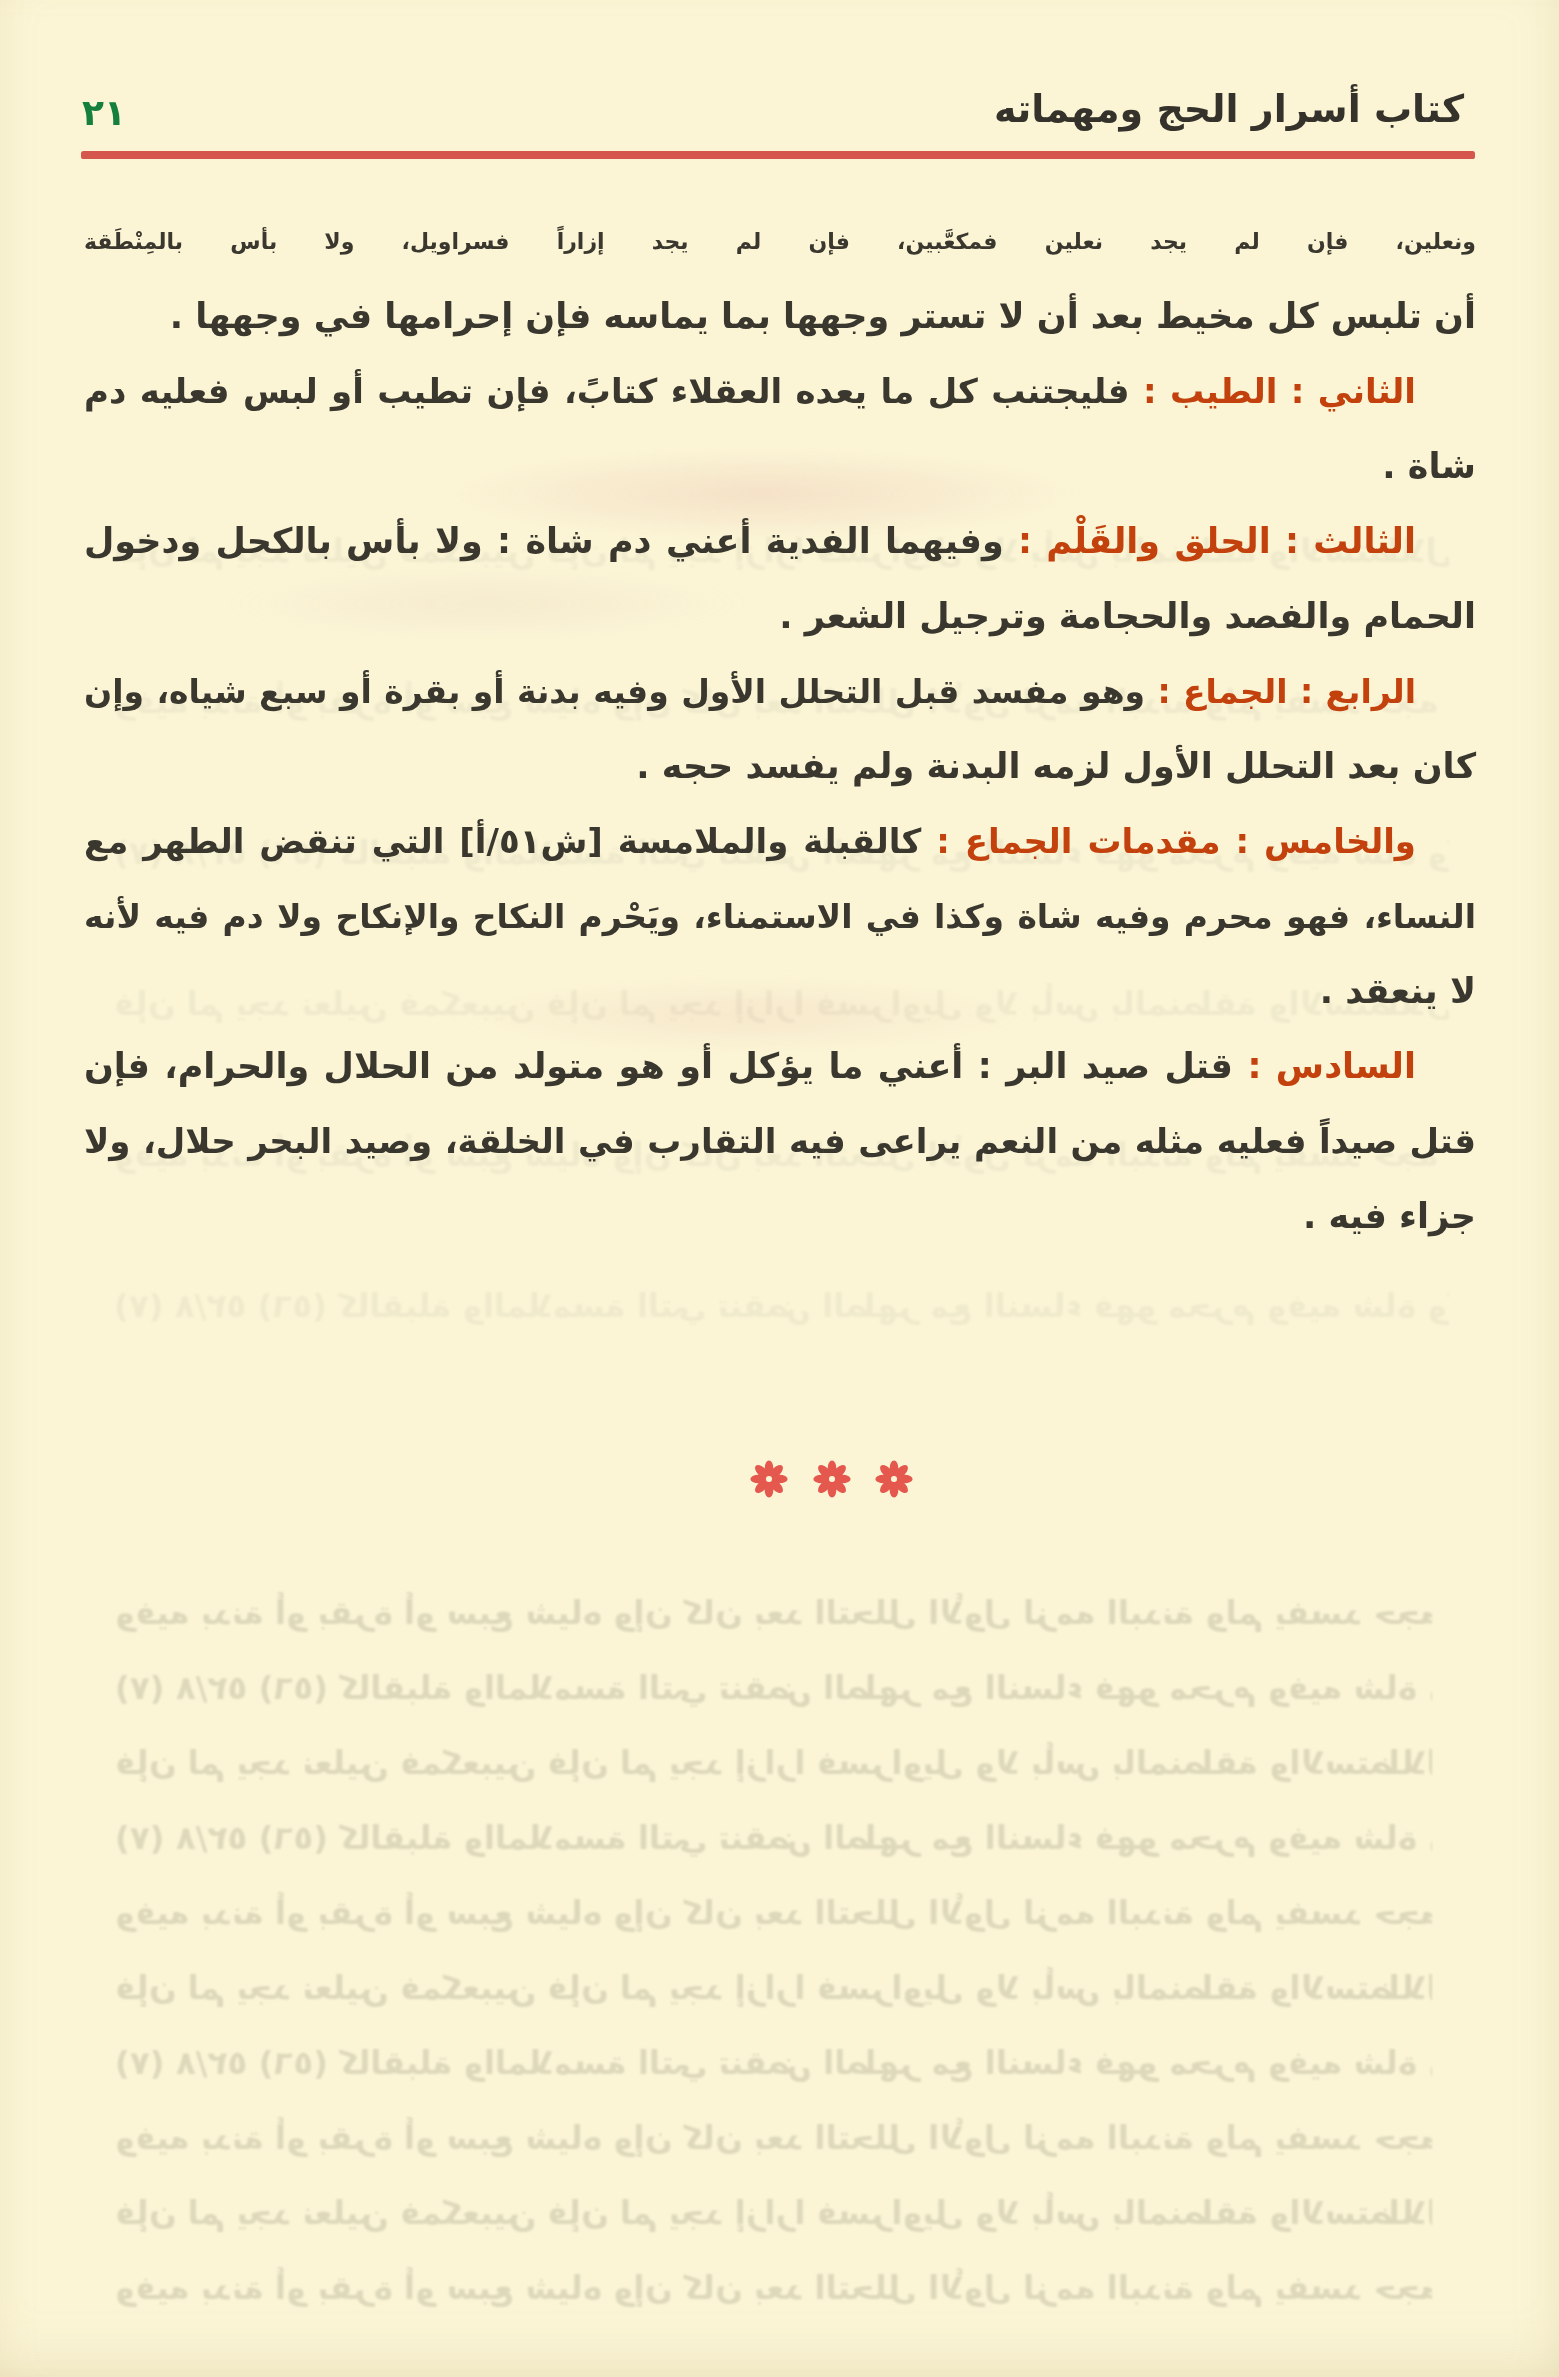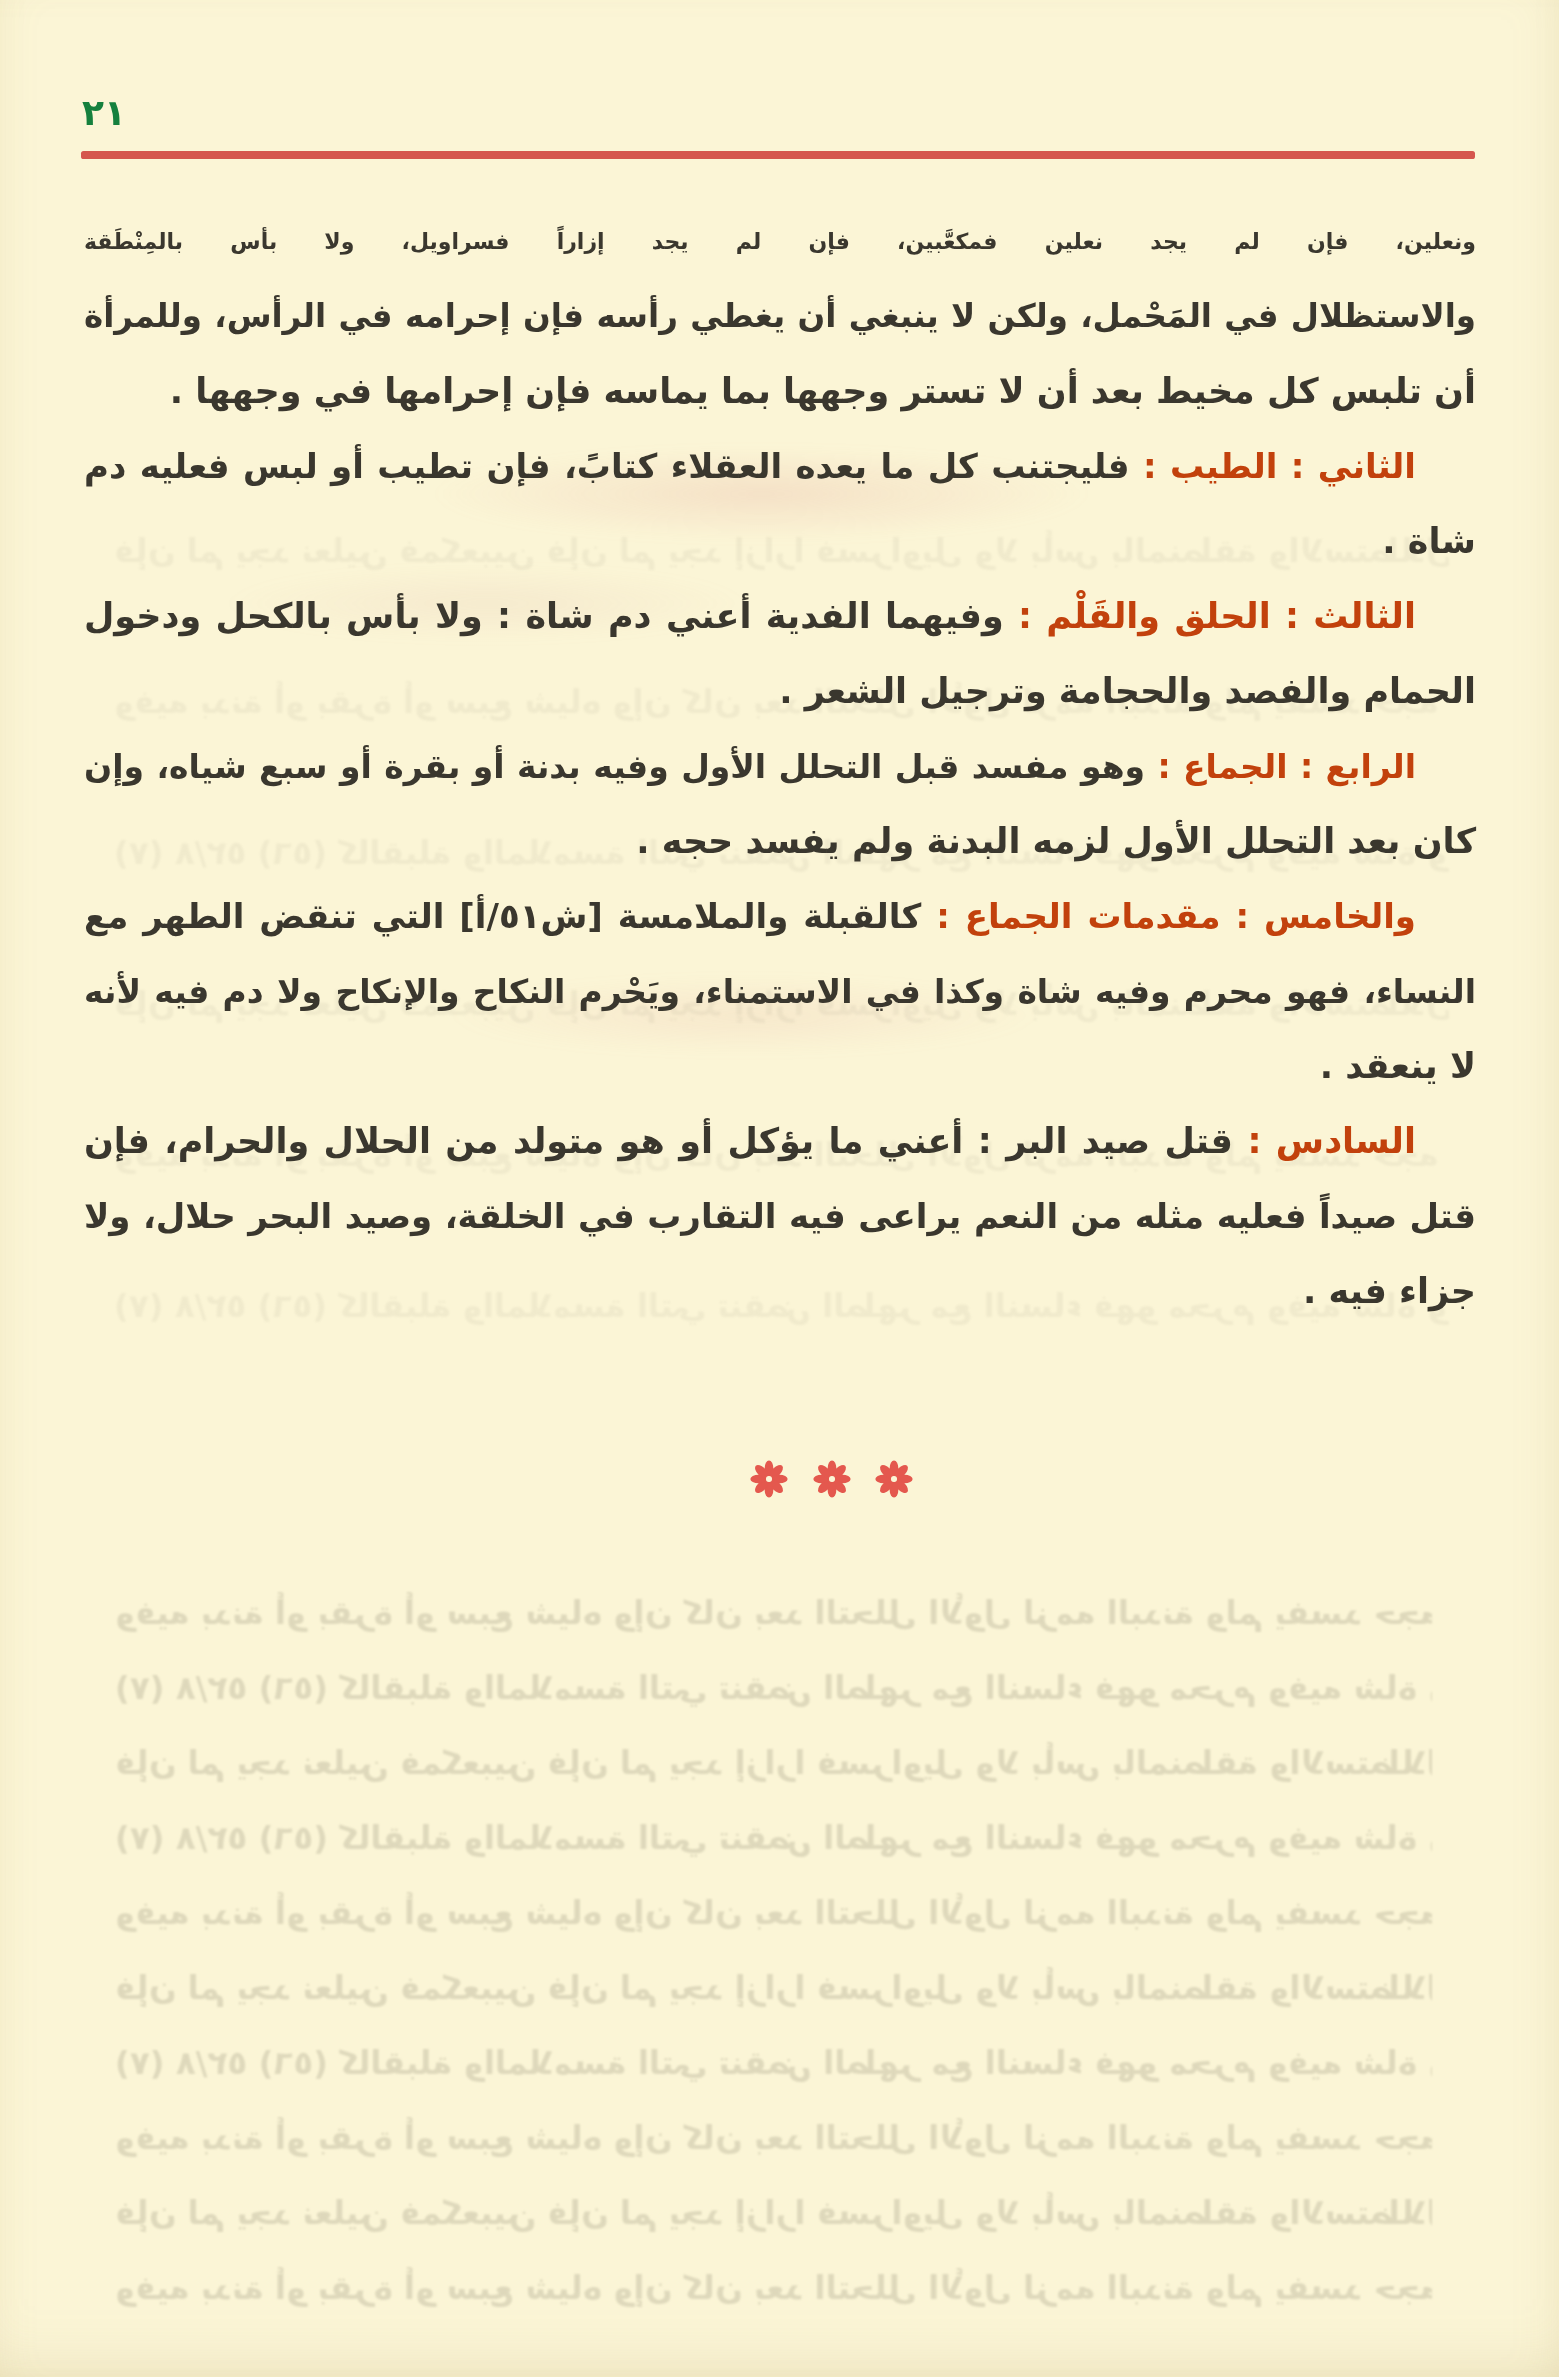--- a/index.html
+++ b/index.html
@@ -100,26 +100,26 @@
     <div class="gline">فإن لم يجد نعلين فمكعبين فإن لم يجد إزارا فسراويل ولا بأس بالمنطقة والاستظلال في المحمل ولكن</div>
     <div class="gline">(٧) ٥٢/٨ (٥٦) كالقبلة والملامسة التي تنقض الطهر مع النساء فهو محرم وفيه شاة وكذا في الاستمناء</div>
     <div class="gline">وفيه بدنة أو بقرة أو سبع شياه وإن كان بعد التحلل الأول لزمه البدنة ولم يفسد حجه ولا دم فيه</div>
     <div class="gline">فإن لم يجد نعلين فمكعبين فإن لم يجد إزارا فسراويل ولا بأس بالمنطقة والاستظلال في المحمل ولكن</div>
     <div class="gline">(٧) ٥٢/٨ (٥٦) كالقبلة والملامسة التي تنقض الطهر مع النساء فهو محرم وفيه شاة وكذا في الاستمناء</div>
     <div class="gline">وفيه بدنة أو بقرة أو سبع شياه وإن كان بعد التحلل الأول لزمه البدنة ولم يفسد حجه ولا دم فيه</div>
     <div class="gline">فإن لم يجد نعلين فمكعبين فإن لم يجد إزارا فسراويل ولا بأس بالمنطقة والاستظلال في المحمل ولكن</div>
     <div class="gline">وفيه بدنة أو بقرة أو سبع شياه وإن كان بعد التحلل الأول لزمه البدنة ولم يفسد حجه ولا دم فيه</div>
   </div>
 
+  <div class="header-title">كتاب أسرار الحج ومهماته</div>
   <div class="page-number">٢١</div>
   <div class="rule"></div>
 
   <div class="body-text">
     <div class="line" style="font-size: 22px;"><span class="red"></span><span>ونعلين، فإن لم يجد نعلين فمكعَّبين، فإن لم يجد إزاراً فسراويل، ولا بأس بالمِنْطَقة</span></div>
-    <div class="line" style="font-size: 32.5px;"><span class="red"></span><span>والاستظلال في المَحْمل، ولكن لا ينبغي أن يغطي رأسه فإن إحرامه في الرأس، وللمرأة</span></div>
     <div class="line last"><span class="red"></span><span>أن تلبس كل مخيط بعد أن لا تستر وجهها بما يماسه فإن إحرامها في وجهها .</span></div>
     <div class="line indent" style="font-size: 34px;"><span class="red">الثاني : الطيب :</span><span> فليجتنب كل ما يعده العقلاء كتابً، فإن تطيب أو لبس فعليه دم</span></div>
     <div class="line last"><span class="red"></span><span>شاة .</span></div>
     <div class="line indent"><span class="red">الثالث : الحلق والقَلْم :</span><span> وفيهما الفدية أعني دم شاة : ولا بأس بالكحل ودخول</span></div>
     <div class="line last"><span class="red"></span><span>الحمام والفصد والحجامة وترجيل الشعر .</span></div>
     <div class="line indent" style="font-size: 33px;"><span class="red">الرابع : الجماع :</span><span> وهو مفسد قبل التحلل الأول وفيه بدنة أو بقرة أو سبع شياه، وإن</span></div>
     <div class="line last"><span class="red"></span><span>كان بعد التحلل الأول لزمه البدنة ولم يفسد حجه .</span></div>
     <div class="line indent" style="font-size: 34px;"><span class="red">والخامس : مقدمات الجماع :</span><span> كالقبلة والملامسة [ش٥١/أ] التي تنقض الطهر مع</span></div>
     <div class="line" style="font-size: 33px;"><span class="red"></span><span>النساء، فهو محرم وفيه شاة وكذا في الاستمناء، ويَحْرم النكاح والإنكاح ولا دم فيه لأنه</span></div>
     <div class="line last"><span class="red"></span><span>لا ينعقد .</span></div>

